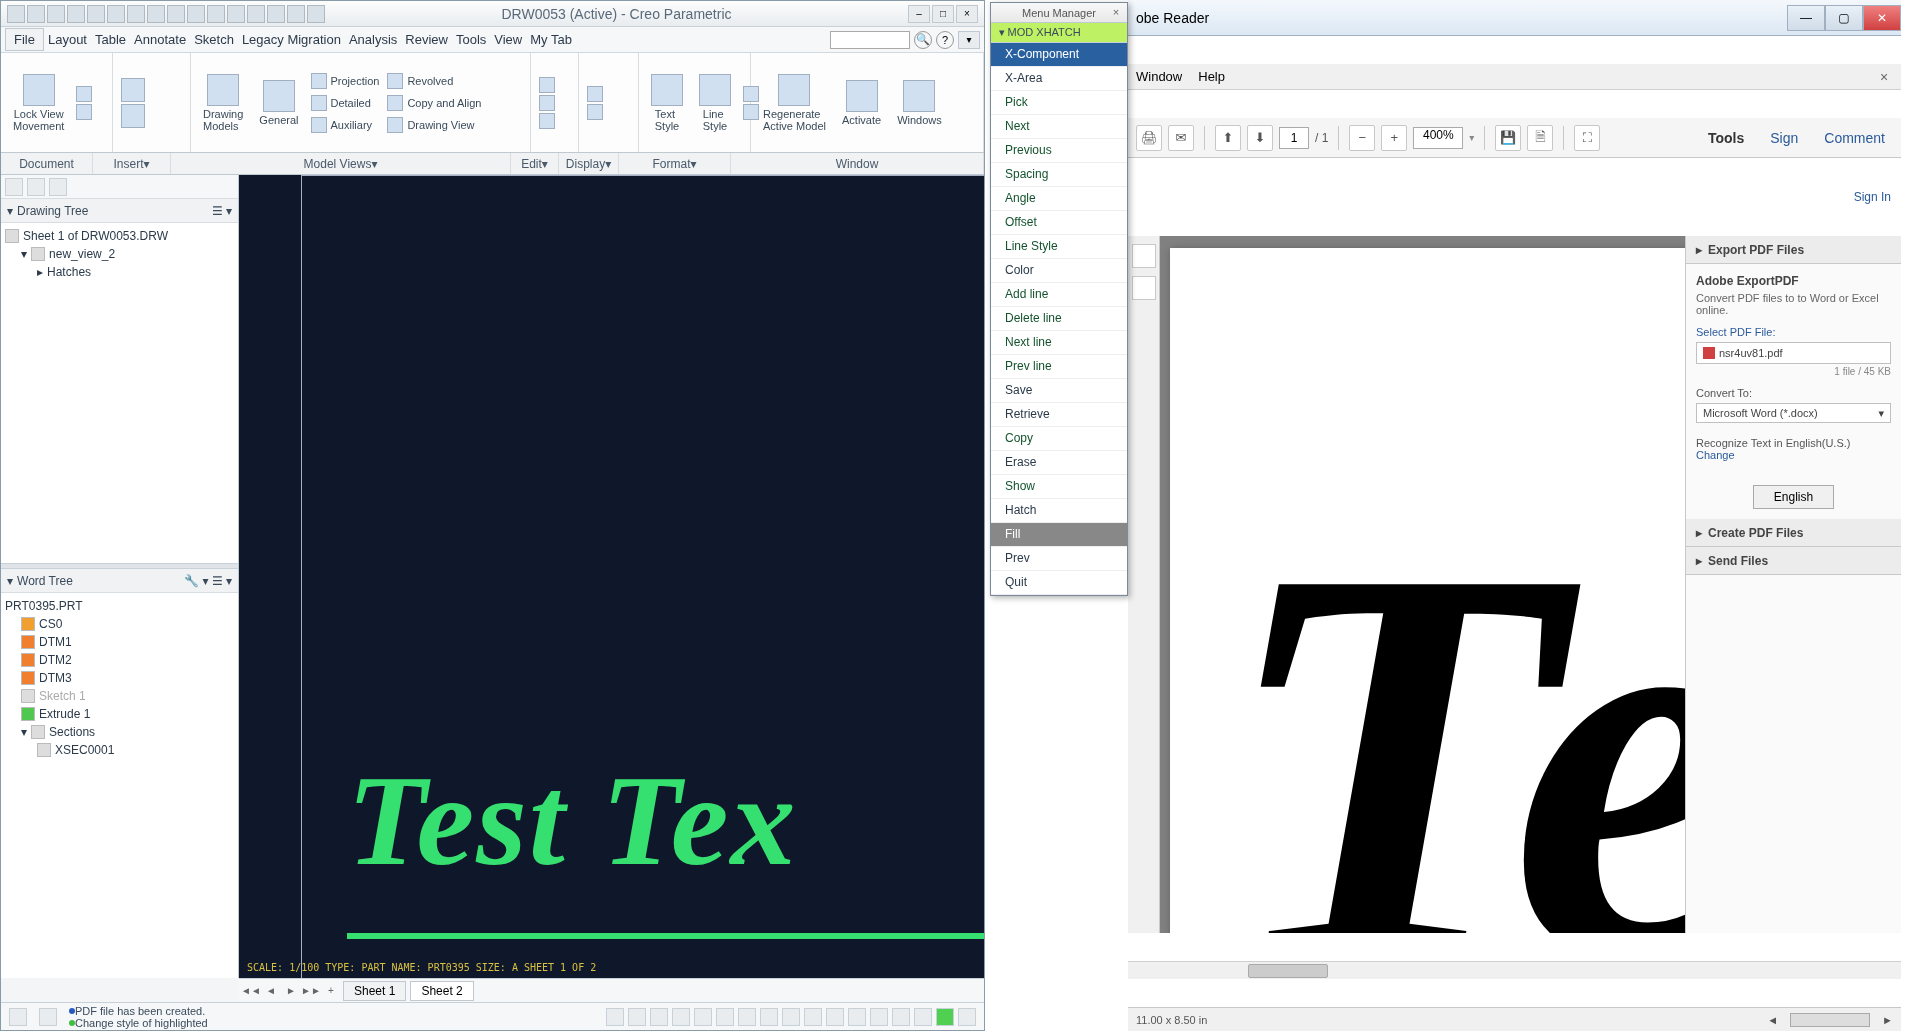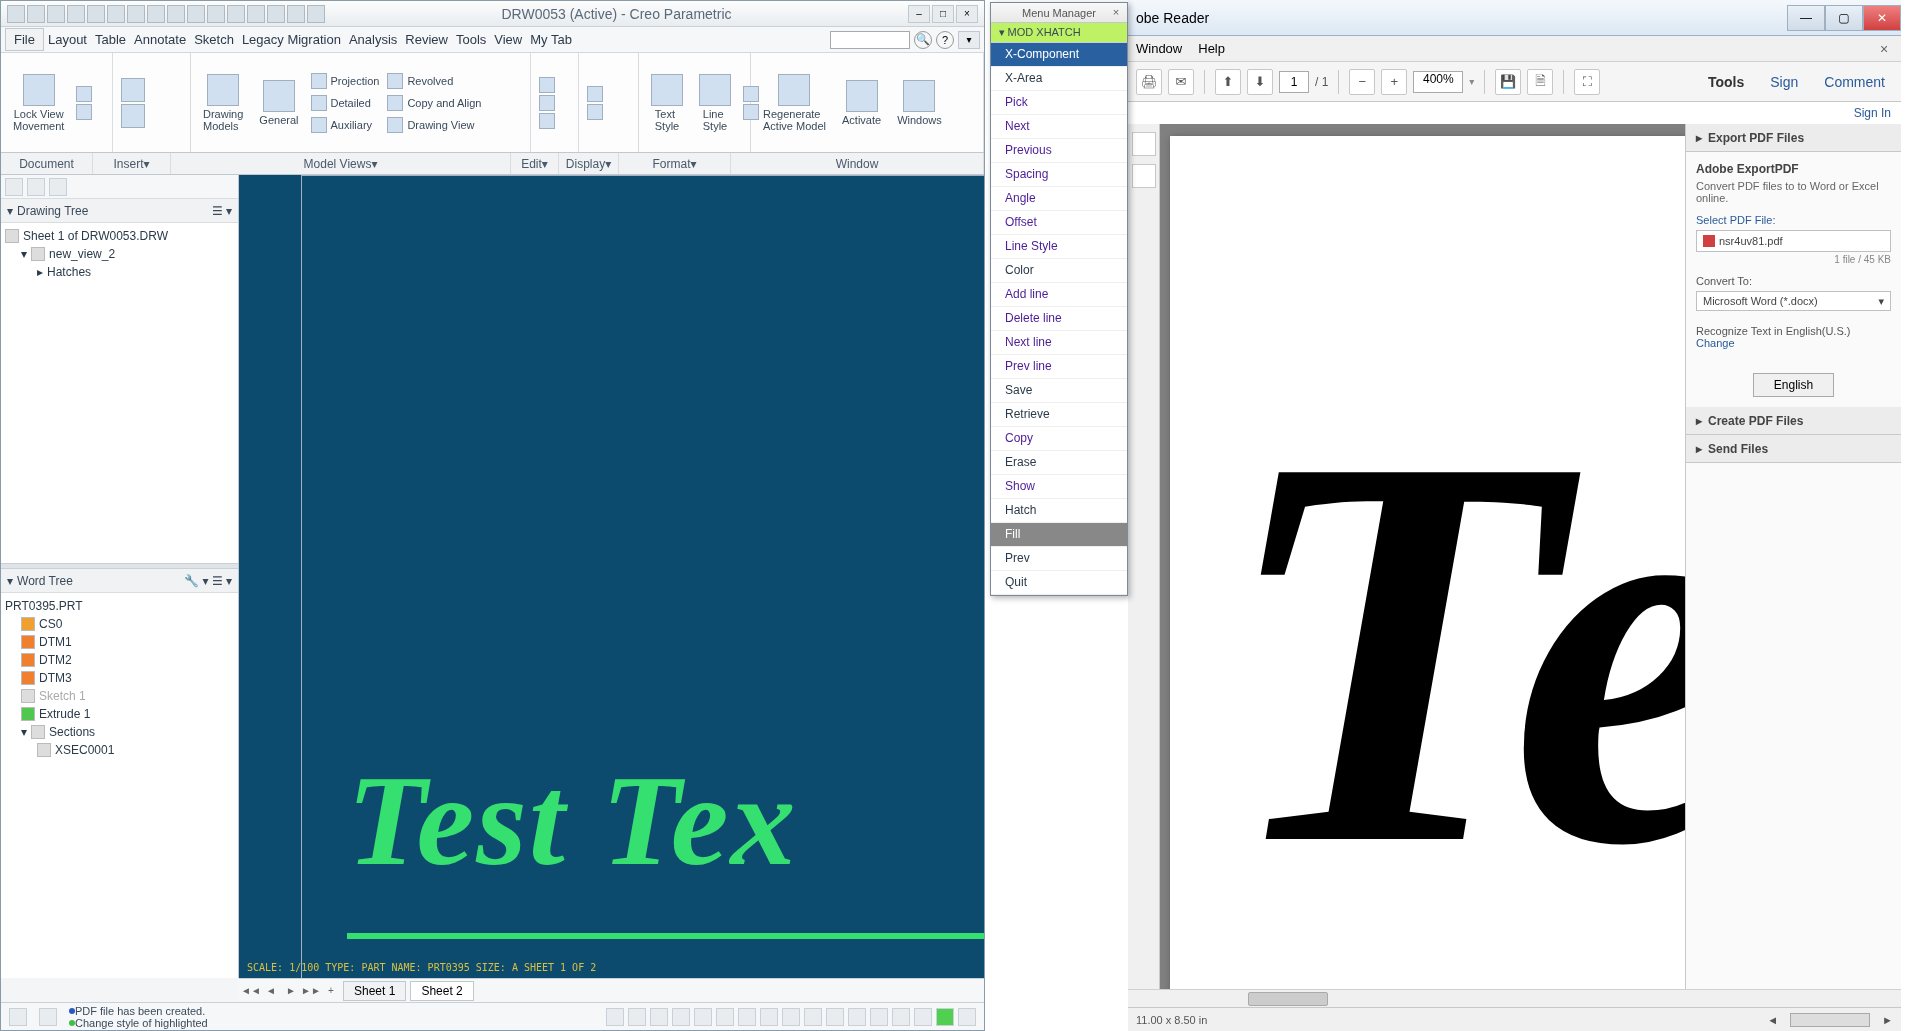--- a/index.html
+++ b/index.html
@@ -37,21 +37,21 @@
 .sidebar-toolbar { height:24px; background:#f5f7f9; border-bottom:1px solid #d8dde2; display:flex; align-items:center; padding:0 4px; gap:4px;}
 .sb-icon { width:18px; height:18px; background:#e8ecef; border:1px solid #c8d0d8;}
 .sidebar-header { height:24px; background:#f0f2f4; border-bottom:1px solid #d8dde2; display:flex; align-items:center; padding:0 6px; font-size:12px; color:#3a4a5a;}
 .tree { padding:4px; font-size:12px; color:#2a3a4a; overflow:auto;}
 .tree-item { padding:2px 0 2px 0; display:flex; align-items:center; gap:4px;}
 .tree-item .ti-icon { width:14px; height:14px; background:#ddd; border:1px solid #bbb;}
 .tree-indent-1 { padding-left: 16px;}
 .tree-indent-2 { padding-left: 32px;}
 .sidebar-split { height:6px; background:#e0e4e8; border-top:1px solid #c8d0d8; border-bottom:1px solid #c8d0d8;}
 
-.canvas-area { flex:1; background:#0c4a6e; position:relative; overflow:hidden;}
+.canvas-area { flex:1; background:#0f172a; position:relative; overflow:hidden;}
 .canvas-border { position:absolute; left:62px; top:0; width:700px; height:820px; border:1px solid #a8b0c8;}
 .canvas-text { position:absolute; left:108px; top:570px; font-family: Georgia, "Times New Roman", serif; font-style:italic; font-weight:bold; font-size:130px; color:#36e070; white-space:nowrap; letter-spacing:2px;}
 .canvas-underline { position:absolute; left:108px; top:758px; width:700px; height:6px; background:#36e070;}
 .canvas-footer { position:absolute; left:0; bottom:0; right:0; height:18px; font-family:monospace; font-size:10px; color:#d8c040; padding:2px 8px; }
 
 .sheet-tabs { height:24px; background:#f5f7f9; border-top:1px solid #c8d0d8; display:flex; align-items:center; padding:0 4px; gap:4px; font-size:12px; margin-left:238px;}
 .sheet-nav { width:16px; height:16px; display:flex;align-items:center;justify-content:center; font-size:10px; color:#666;}
 .sheet-tab { padding:2px 10px; border:1px solid #c0c8d0; background:#fff;}
 .sheet-tab.active { background:#f0f2f4;}
 
@@ -62,24 +62,24 @@
 .st-icon { width:18px; height:18px; background:#e8ecef; border:1px solid #c8d0d8;}
 
 
 .menu-manager { position:absolute; left:990px; top:2px; width:138px; background:#fff; border:1px solid #7a8a9a; box-shadow:2px 2px 6px rgba(0,0,0,0.3); z-index:100;}
 .mm-title { height:20px; background:linear-gradient(#f8f8f8,#e8e8e8); font-size:11px; color:#555; display:flex; align-items:center; justify-content:center; border-bottom:1px solid #c0c8d0;}
 .mm-close { position:absolute; right:4px; top:2px; width:14px; height:14px; font-size:11px; display:flex;align-items:center;justify-content:center; color:#666;}
 .mm-section { height:20px; background:#bef264; font-size:11px; padding:3px 8px; border-bottom:1px solid #c8d0d8; color:#3a4a5a;}
 .mm-item { height:24px; font-size:12px; padding:4px 14px; color:#2a3a4a; border-bottom:1px solid #eee;}
 .mm-item.selected { background:#2860a0; color:#fff;}
 .mm-item.hover { background:#888; color:#fff;}
-.mm-item.disabled { color:#4c1d95;}
-
-
-.adobe-window { position:absolute; left:1128px; top:0; width:773px; height:1031px; background:#fff; display:flex; flex-direction:column;}
+.mm-item.disabled { color:#14532d;}
+
+
+.adobe-window { position:absolute; left:1128px; top:0; width:773px; height:1031px; background:#fff; display:flex; flex-direction:column;gap:28px;}
 .adobe-titlebar { height:36px; background:linear-gradient(#f4f8fc,#dce8f4); display:flex; align-items:center; padding:0 0 0 8px; border-bottom:1px solid #a0b0c0;}
 .adobe-title { font-size:14px; color:#000;}
 .adobe-winbtns { margin-left:auto; display:flex;}
 .adobe-winbtn { width:38px; height:26px; background:linear-gradient(#e8f0f8,#d0dce8); border:1px solid #a0b0c0; display:flex;align-items:center;justify-content:center; font-size:12px;}
 .adobe-winbtn.close { background:linear-gradient(#f08080,#d04040); color:#fff;}
 .adobe-menubar { height:26px; background:#f0f0f0; display:flex; align-items:center; padding:0 8px; gap:16px; font-size:13px; border-bottom:1px solid #d0d0d0;}
 .adobe-menubar .spacer { flex:1;}
 .adobe-close-doc { width:18px; height:18px; font-size:14px; color:#666; display:flex;align-items:center;justify-content:center;}
 
 .adobe-toolbar { height:40px; background:#f5f5f5; border-bottom:1px solid #c8c8c8; display:flex; align-items:center; padding:0 8px; gap:6px;}

